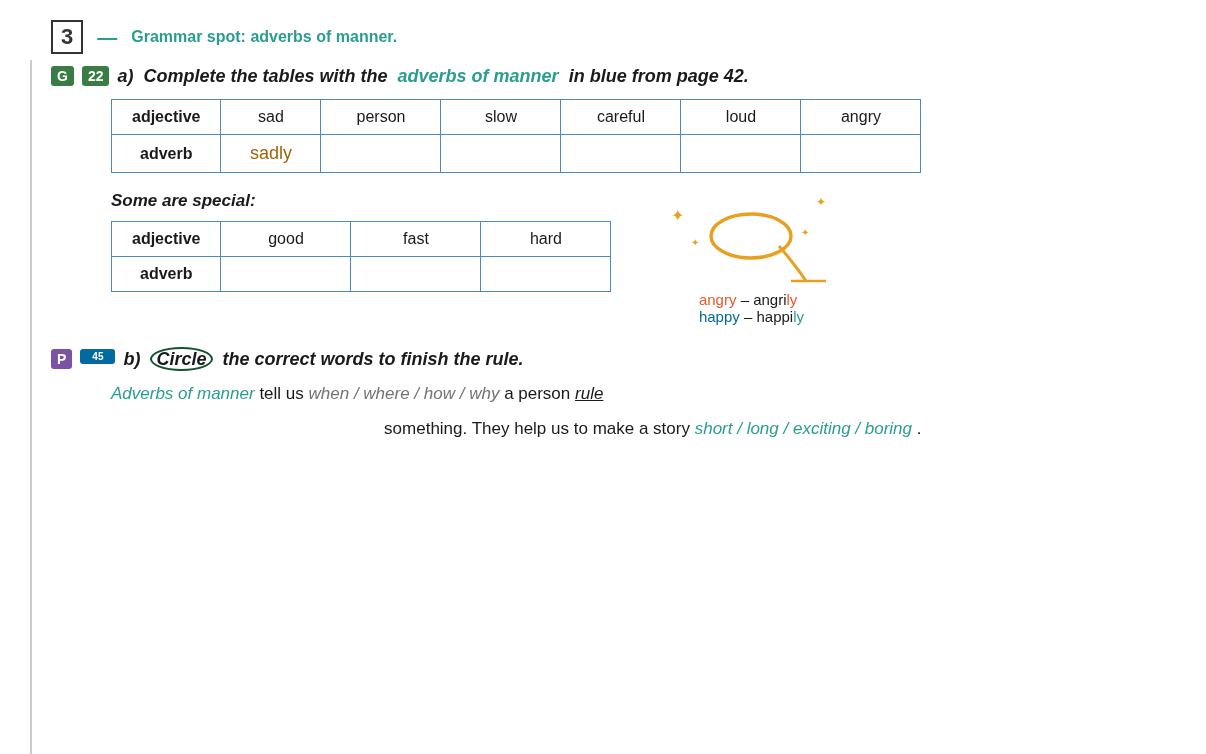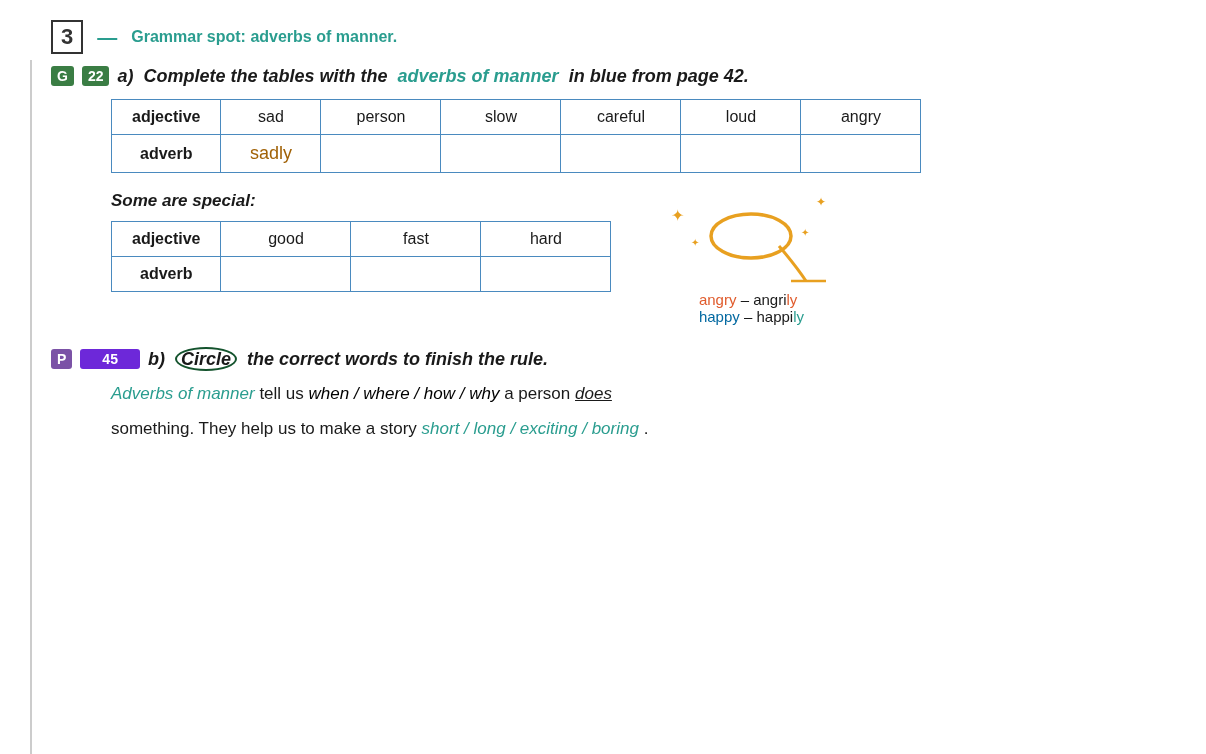--- a/index.html
+++ b/index.html
@@ -56,25 +56,25 @@
     }
     .badge-num {
       background: #3a7d44;
       color: #fff;
       font-size: 14px;
       font-weight: bold;
       padding: 2px 6px;
       border-radius: 3px;
     }
     .badge-num-p {
-      background: #6d28d9;
+      background: #0369a1;
       color: #fff;
-      font-size: 14px;
-      font-weight: bold;
-      padding: 2px 22px;
+      font-size: 10px;
+      font-weight: bold;
+      padding: 2px 12px;
       border-radius: 3px;
     }
     .green-text {
       color: #2a9d8f;
       font-style: italic;
     }
 
     
     .table-wrapper {
       margin-left: 60px;
@@ -131,21 +131,21 @@
       font-size: 17px;
       line-height: 1.7;
       font-style: italic;
     }
     .circle-word {
       border: 2px solid #14532d;
       border-radius: 50%;
       padding: 0px 4px;
       font-style: italic;
     }
-    .blue-italic { color: #000000; font-style: italic; }
+    .blue-italic { color: #737373; font-style: italic; }
     .green-italic { color: #2a9d8f; font-style: italic; }
     .underline { text-decoration: underline; font-style: italic; }
     .non-italic { font-style: normal; }
     .main-content {
       padding-left: 10px;
     }
 
     
     .page-wrapper {
       display: flex;
@@ -283,23 +283,23 @@
           <span class="circle-word">Circle</span>&nbsp;
           <span>the correct words to finish the rule.</span>
         </span>
       </div>
 
       <div class="part-b-text">
         <div style="margin-bottom:6px;">
           <span style="color:#2a9d8f; font-style:italic;">Adverbs of manner</span>
           <span class="non-italic"> tell us </span>
           <span class="blue-italic">when / where / how / why</span>
-          <span class="non-italic"> a person <span class="underline">does</span></span>
+          <span class="non-italic"> a person <span class="underline">rule</span></span>
         </div>
-        <div style="margin-bottom:6px;">
+        <div style="margin-bottom:6px;text-align:right;">
           <span class="non-italic">something. They help us to make a story </span>
           <span class="green-italic">short / long / exciting / boring</span>
           <span class="non-italic">.</span>
         </div>
       </div>
     </div>
 
   </div>
 </div>
 

